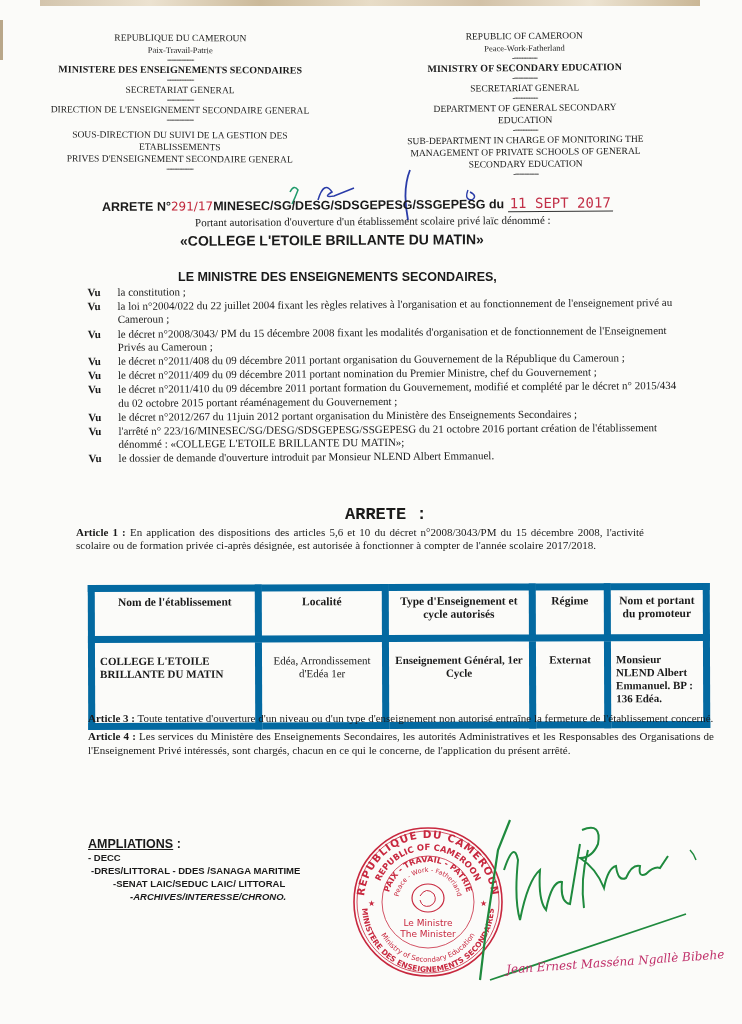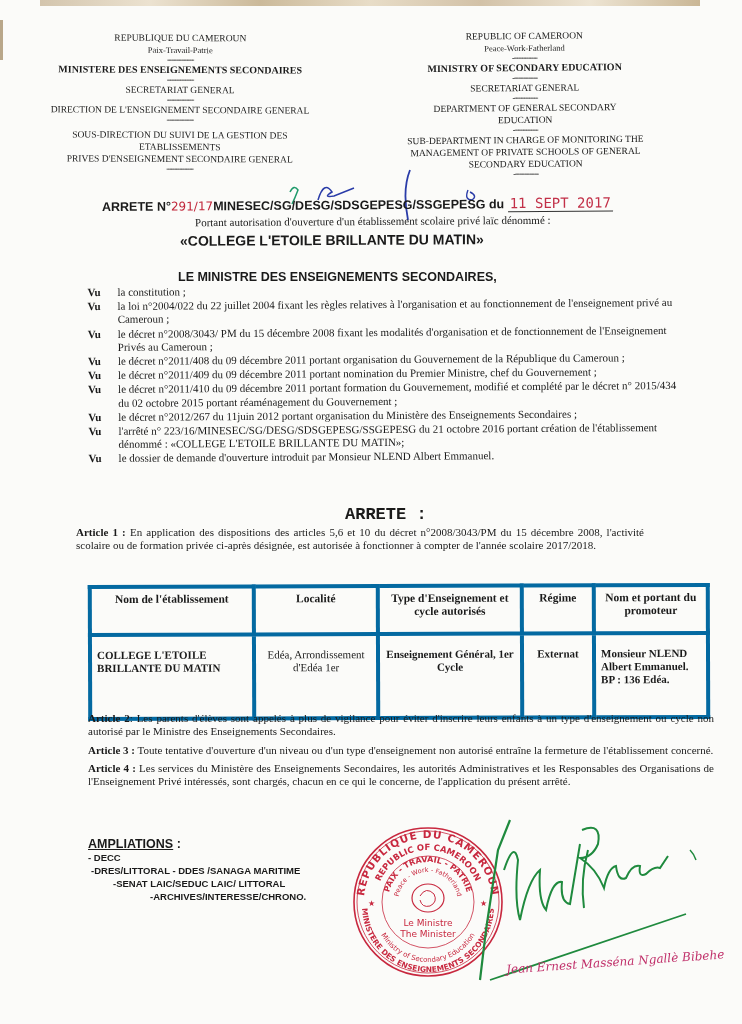--- a/index.html
+++ b/index.html
@@ -26,33 +26,33 @@
   .minister-title { position:absolute; left:178px; top:270px; font-family:"Liberation Sans", sans-serif; font-weight:bold;
                     font-size:12.5px; white-space:nowrap; }
   .vu-list { position:absolute; left:88px; top:284px; width:600px; font-size:11px; line-height:13.2px; transform:rotate(-0.4deg); }
   .vu-item { display:flex; margin-bottom:1px; }
   .vu-item .vu { width:30px; font-weight:bold; flex:none; }
   .vu-item .txt { flex:1; }
   .arrete-head { position:absolute; left:345px; top:505px; font-family:Liberation Mono, monospace; font-weight:bold; font-size:17px; }
   .art1 { position:absolute; left:76px; top:526px; width:568px; font-size:11px; line-height:13.3px; text-align:justify; }
   .art1 b, .art b { font-weight:bold; }
   table.etab { position:absolute; left:88px; top:584px; width:622px; border-collapse:collapse; font-size:11px; transform:rotate(-0.2deg); }
-  table.etab th, table.etab td { border:4px solid #0369a1; vertical-align:top; padding:4px 5px; }
+  table.etab th, table.etab td { border:7px solid #0369a1; vertical-align:top; padding:4px 5px; }
   table.etab th { font-weight:bold; text-align:center; height:36px; font-size:11.5px; line-height:13px; }
   table.etab td { font-weight:bold; height:64px; line-height:13px; padding-top:12px; }
   table.etab td.c { text-align:center; font-weight:normal; }
   table.etab td.cb { text-align:center; }
   .arts { position:absolute; left:88px; top:712px; width:626px; font-size:11px; line-height:13.3px; text-align:justify; }
   .arts p { margin:0 0 5px 0; }
   .ampl { position:absolute; left:88px; top:838px; font-family:"Liberation Sans", sans-serif; font-weight:bold; font-size:9.5px; line-height:13px; }
   .ampl .title { font-size:12.5px; text-decoration:underline; }
   .ampl .l1 { margin-left:0; }
   .ampl .l2 { margin-left:3px; }
   .ampl .l3 { margin-left:25px; }
-  .ampl .l4 { margin-left:62px; }
+  .ampl .l4 { margin-left:42px;font-style:italic; }
   .stamp { position:absolute; left:352px; top:826px; width:152px; height:152px; }
   .signature { position:absolute; left:470px; top:810px; width:240px; height:180px; }
   .sig-name { position:absolute; left:506px; top:955px; font-family:"DejaVu Serif", serif; font-style:italic; color:#c0306a;
               font-size:12px; transform:rotate(-4deg); white-space:nowrap; }
 </style>
 </head>
 <body>
 
 <div class="top-strip"></div>
 <div class="left-edge"></div>
@@ -167,21 +167,20 @@
     <td>COLLEGE L'ETOILE BRILLANTE DU MATIN</td>
     <td class="c">Edéa, Arrondissement d'Edéa 1er</td>
     <td class="cb">Enseignement Général, 1er Cycle</td>
     <td class="cb">Externat</td>
     <td>Monsieur NLEND Albert Emmanuel. BP : 136 Edéa.</td>
   </tr>
 </tbody>
   </table>
 
 <div class="arts">
-  <p><b>Article 2</b><span>: Les parents d'élèves sont appelés à plus de vigilance pour éviter d'inscrire leurs enfants à un type d'enseignement ou cycle non autorisé par le Ministre des Enseignements Secondaires.</span></p>
   <p><b>Article 3 :</b> <span>Toute tentative d'ouverture d'un niveau ou d'un type d'enseignement non autorisé entraîne la fermeture de l'établissement concerné.</span></p>
   <p><b>Article 4 :</b> <span>Les services du Ministère des Enseignements Secondaires, les autorités Administratives et les Responsables des Organisations de l'Enseignement Privé intéressés, sont chargés, chacun en ce qui le concerne, de l'application du présent arrêté.</span></p>
 </div>
 
 <div class="ampl">
   <div><span class="title">AMPLIATIONS</span><span style="font-size:12.5px"> :</span></div>
   <div class="l1">- DECC</div>
   <div class="l2">-DRES/LITTORAL - DDES /SANAGA MARITIME</div>
   <div class="l3">-SENAT LAIC/SEDUC LAIC/ LITTORAL</div>
   <div class="l4">-ARCHIVES/INTERESSE/CHRONO.</div>

